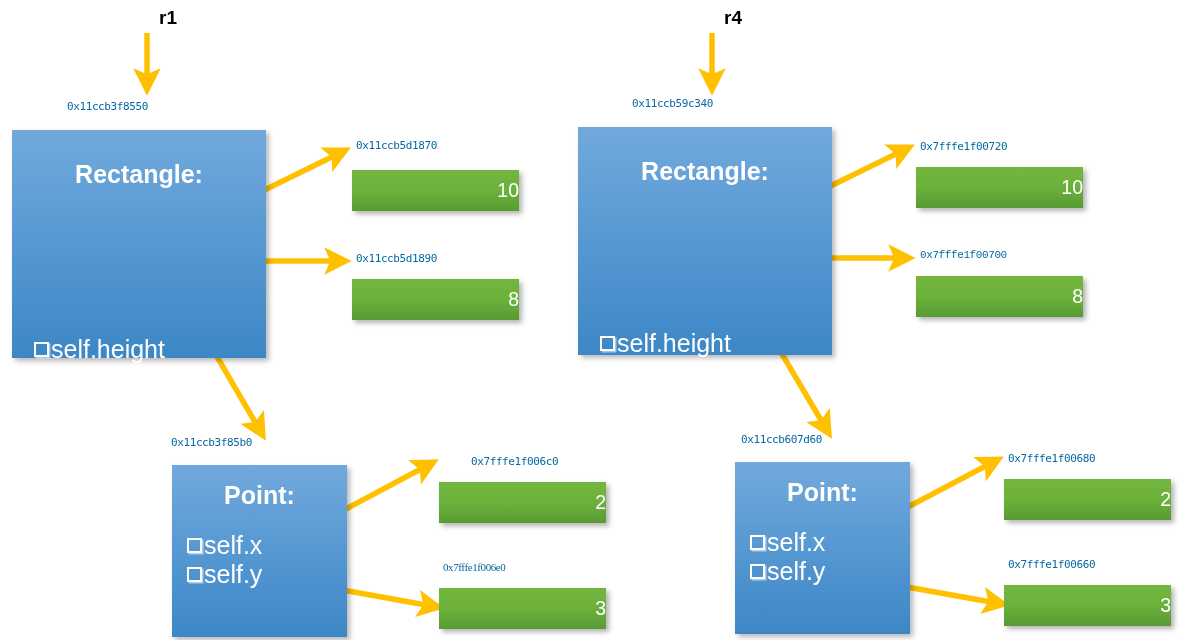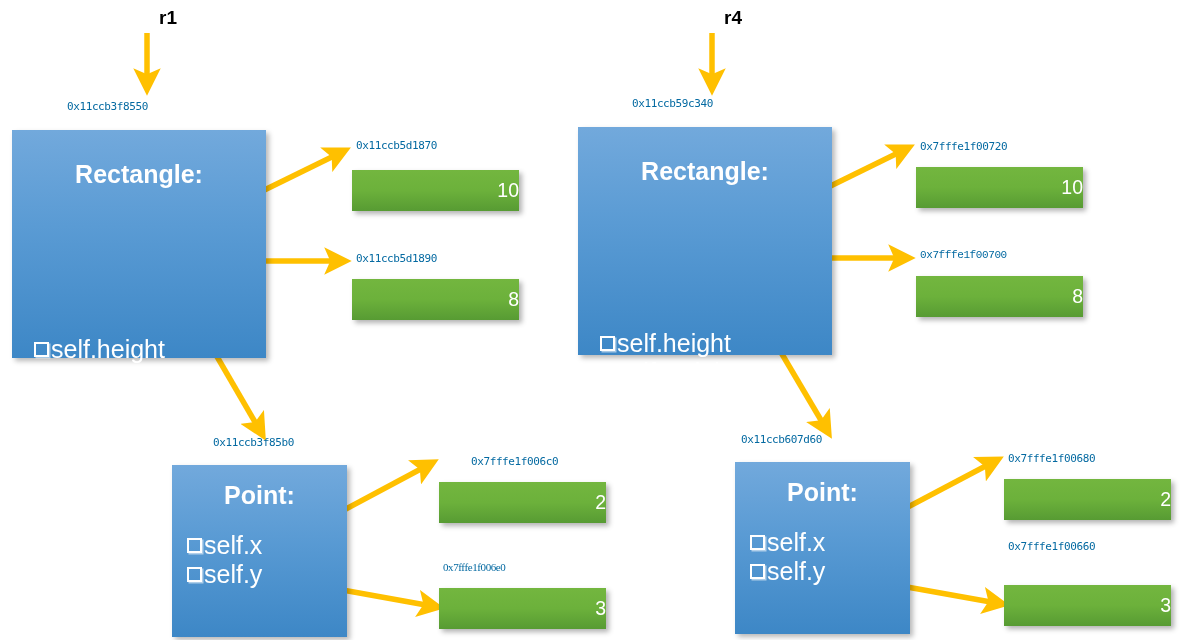--- a/index.html
+++ b/index.html
@@ -183,21 +183,21 @@
         <span class="bullet"></span>
         <span class="attr-text">self.weight</span>
       </div>
       <div class="attr-row">
         <span class="bullet"></span>
         <span class="attr-text">self.corner</span>
       </div>
     </div>
   </div>
 
-  <div class="addr" style="left:171px; top:436px;margin-left:42px;">0x11ccb3f85b0</div>
+  <div class="addr" style="left:171px; top:436px;">0x11ccb3f85b0</div>
 
   <div class="obj-box" style="left:172px; top:465px; width:175px; height:172px;">
     <div class="obj-title" style="top:16px;">Point:</div>
     <div class="attr-list" style="top:66px; padding-left:15px;">
       <div class="attr-row">
         <span class="bullet"></span>
         <span class="attr-text">self.x</span>
       </div>
       <div class="attr-row">
         <span class="bullet"></span>
@@ -250,18 +250,18 @@
   <div class="addr" style="left:443px; top:561px;font-family:Liberation Serif, serif;">0x7fffe1f006e0</div>
   <div class="val-box" style="left:439px; top:588px; width:167px; height:41px;">
     <span class="val-text">3</span>
   </div>
 
   <div class="addr" style="left:1008px; top:452px;">0x7fffe1f00680</div>
   <div class="val-box" style="left:1004px; top:479px; width:167px; height:41px;">
     <span class="val-text">2</span>
   </div>
 
-  <div class="addr" style="left:1008px; top:540px;">0x7fffe1f00660</div>
+  <div class="addr" style="left:1008px; top:558px;">0x7fffe1f00660</div>
   <div class="val-box" style="left:1004px; top:585px; width:167px; height:41px;">
     <span class="val-text">3</span>
   </div>
 
 </div>
 
 </body></html>

